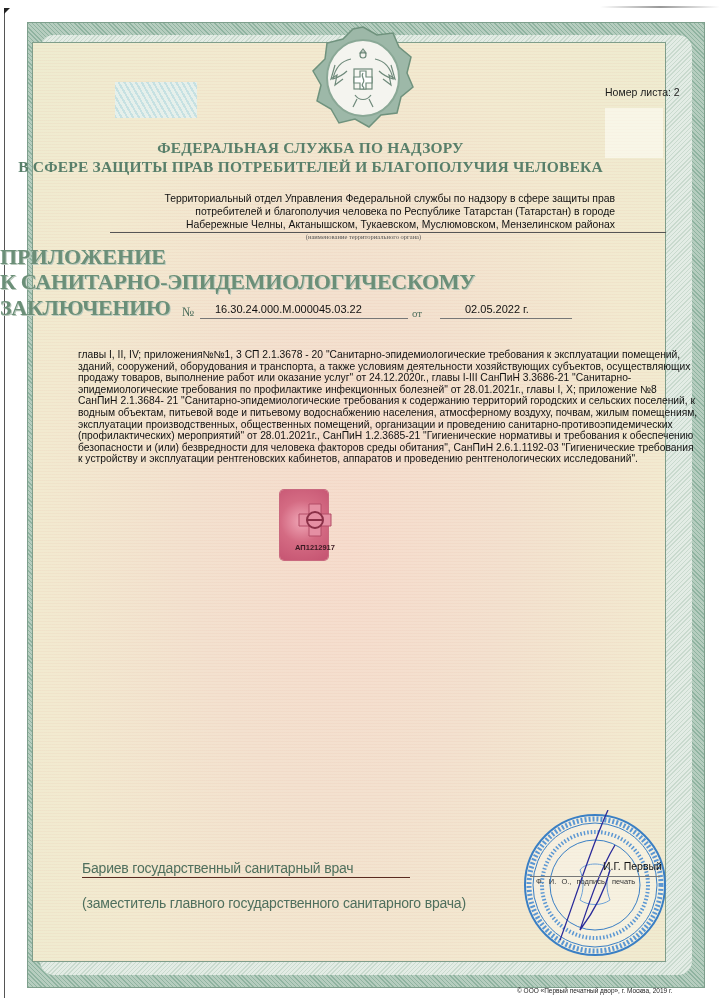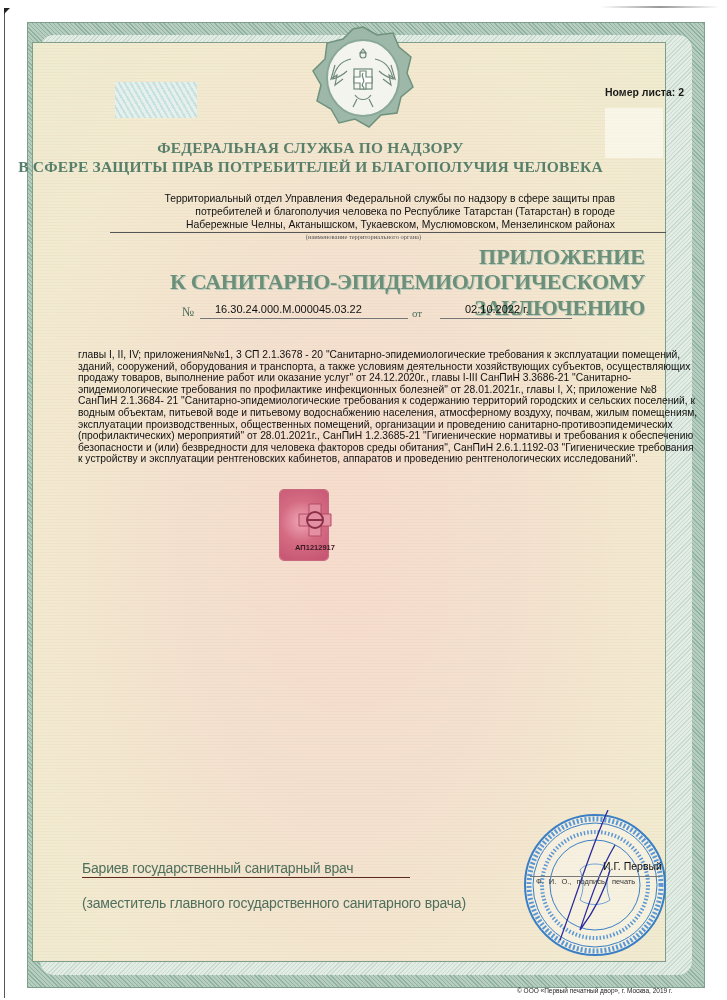--- a/index.html
+++ b/index.html
@@ -14,29 +14,29 @@
     background:repeating-linear-gradient(-45deg,#c9dace 0 1px,#e3ece5 1px 3px);
     border-radius:14px;}
   .paper{position:absolute;left:32px;top:42px;width:634px;height:920px;
     background:
       repeating-linear-gradient(0deg,rgba(225,170,150,.10) 0 1px,transparent 1px 3px),
       radial-gradient(ellipse at 50% 55%,#f6dccd 0%,#f3e1cf 35%,#f2ead0 70%,#eeecd0 100%);
     border:1.5px solid #7f9d8a;box-sizing:border-box;}
   .emblem{position:absolute;left:311px;top:25px;width:104px;height:104px;}
   .holo-strip{position:absolute;left:115px;top:82px;width:82px;height:36px;
     background:repeating-linear-gradient(60deg,#bfe0e6 0 2px,#e4f1f0 2px 5px);opacity:.85;}
-  .sheet-no{position:absolute;left:605px;top:86px;font-size:10.5px;font-weight:bold;color:#1a1a1a;}
+  .sheet-no{position:absolute;left:605px;top:86px;font-size:10.5px;font-weight:normal;color:#1a1a1a;}
   .blank-box{position:absolute;left:605px;top:108px;width:58px;height:50px;background:rgba(255,255,250,.55);}
   .agency-1,.agency-2{position:absolute;left:0;width:621px;text-align:center;font-family:"Liberation Serif",serif;font-weight:bold;color:#587f6a;}
   .agency-1{top:139px;font-size:15.5px;letter-spacing:.2px;}
   .agency-2{top:158px;font-size:15.5px;letter-spacing:.2px;}
   .territorial{position:absolute;left:150px;top:192px;width:465px;text-align:right;font-size:10.4px;line-height:13px;color:#111;}
   .org-line{position:absolute;left:110px;top:232px;width:556px;height:1px;background:#555;}
   .org-caption{position:absolute;left:0;width:727px;top:233px;text-align:center;font-family:"Liberation Serif",serif;font-size:6.5px;color:#555;}
-  .title-1,.title-2{position:absolute;left:0;width:645px;text-align:right;font-family:"Liberation Serif",serif;font-weight:bold;color:#6b8f78;text-shadow:1px 1px 0 #b9c9bc;}
+  .title-1,.title-2{position:absolute;left:0;width:645px;text-align:left;font-family:"Liberation Serif",serif;font-weight:bold;color:#6b8f78;text-shadow:1px 1px 0 #b9c9bc;}
   .title-1{top:244px;font-size:22px;}
   .title-2{top:269px;font-size:22px;letter-spacing:-.3px;}
   .no-row{position:absolute;top:302px;left:0;width:727px;height:20px;}
   .no-sign{position:absolute;left:182px;top:2px;font-family:"Liberation Serif",serif;font-size:13px;color:#4d6e5c;}
   .no-line{position:absolute;left:200px;top:16px;width:208px;height:1px;background:#777;}
   .no-value{position:absolute;left:215px;top:1px;font-size:11px;color:#111;}
   .ot-label{position:absolute;left:412px;top:5px;font-family:"Liberation Serif",serif;font-size:11px;color:#4d6e5c;}
   .date-line{position:absolute;left:440px;top:16px;width:132px;height:1px;background:#777;}
   .date-value{position:absolute;left:465px;top:1px;font-size:11px;color:#111;}
   .body-text{position:absolute;left:78px;top:349px;width:620px;font-size:10.3px;line-height:11.6px;color:#111;text-align:left;}
@@ -94,21 +94,21 @@
 
 <div class="title-1">ПРИЛОЖЕНИЕ</div>
 <div class="title-2">К САНИТАРНО-ЭПИДЕМИОЛОГИЧЕСКОМУ ЗАКЛЮЧЕНИЮ</div>
 
 <div class="no-row">
   <span class="no-sign">№</span>
   <span class="no-line"></span>
   <span class="no-value">16.30.24.000.М.000045.03.22</span>
   <span class="ot-label">от</span>
   <span class="date-line"></span>
-  <span class="date-value">02.10.2022 г.</span>
+  <span class="date-value">02.05.2022 г.</span>
 </div>
 
 <div class="body-text">главы I, II, IV; приложения№№1, 3 СП 2.1.3678 - 20 "Санитарно-эпидемиологические требования к эксплуатации помещений, зданий, сооружений, оборудования и транспорта, а также условиям деятельности хозяйствующих субъектов, осуществляющих продажу товаров, выполнение работ или оказание услуг" от 24.12.2020г., главы I-III СанПиН 3.3686-21 "Санитарно-эпидемиологические требования по профилактике инфекционных болезней" от 28.01.2021г., главы I, X; приложение №8 СанПиН 2.1.3684- 21 "Санитарно-эпидемиологические требования к содержанию территорий городских и сельских поселений, к водным объектам, питьевой воде и питьевому водоснабжению населения, атмосферному воздуху, почвам, жилым помещениям, эксплуатации производственных, общественных помещений, организации и проведению санитарно-противоэпидемических (профилактических) мероприятий" от 28.01.2021г., СанПиН 1.2.3685-21 "Гигиенические нормативы и требования к обеспечению безопасности и (или) безвредности для человека факторов среды обитания", СанПиН 2.6.1.1192-03 "Гигиенические требования к устройству и эксплуатации рентгеновских кабинетов, аппаратов и проведению рентгенологических исследований".</div>
 
 <div class="hologram">
   <svg class="holo-cross" viewBox="0 0 36 36">
     <path d="M12 2 h12 v10 h10 v12 h-10 v10 h-12 v-10 h-10 v-12 h10 z" fill="#e58fa3" stroke="#b34d67" stroke-width="1"></path>
     <circle cx="18" cy="18" r="8" fill="none" stroke="#8a3047" stroke-width="2"></circle>
     <path d="M11 18 h14" stroke="#8a3047" stroke-width="2"></path>
   </svg>

